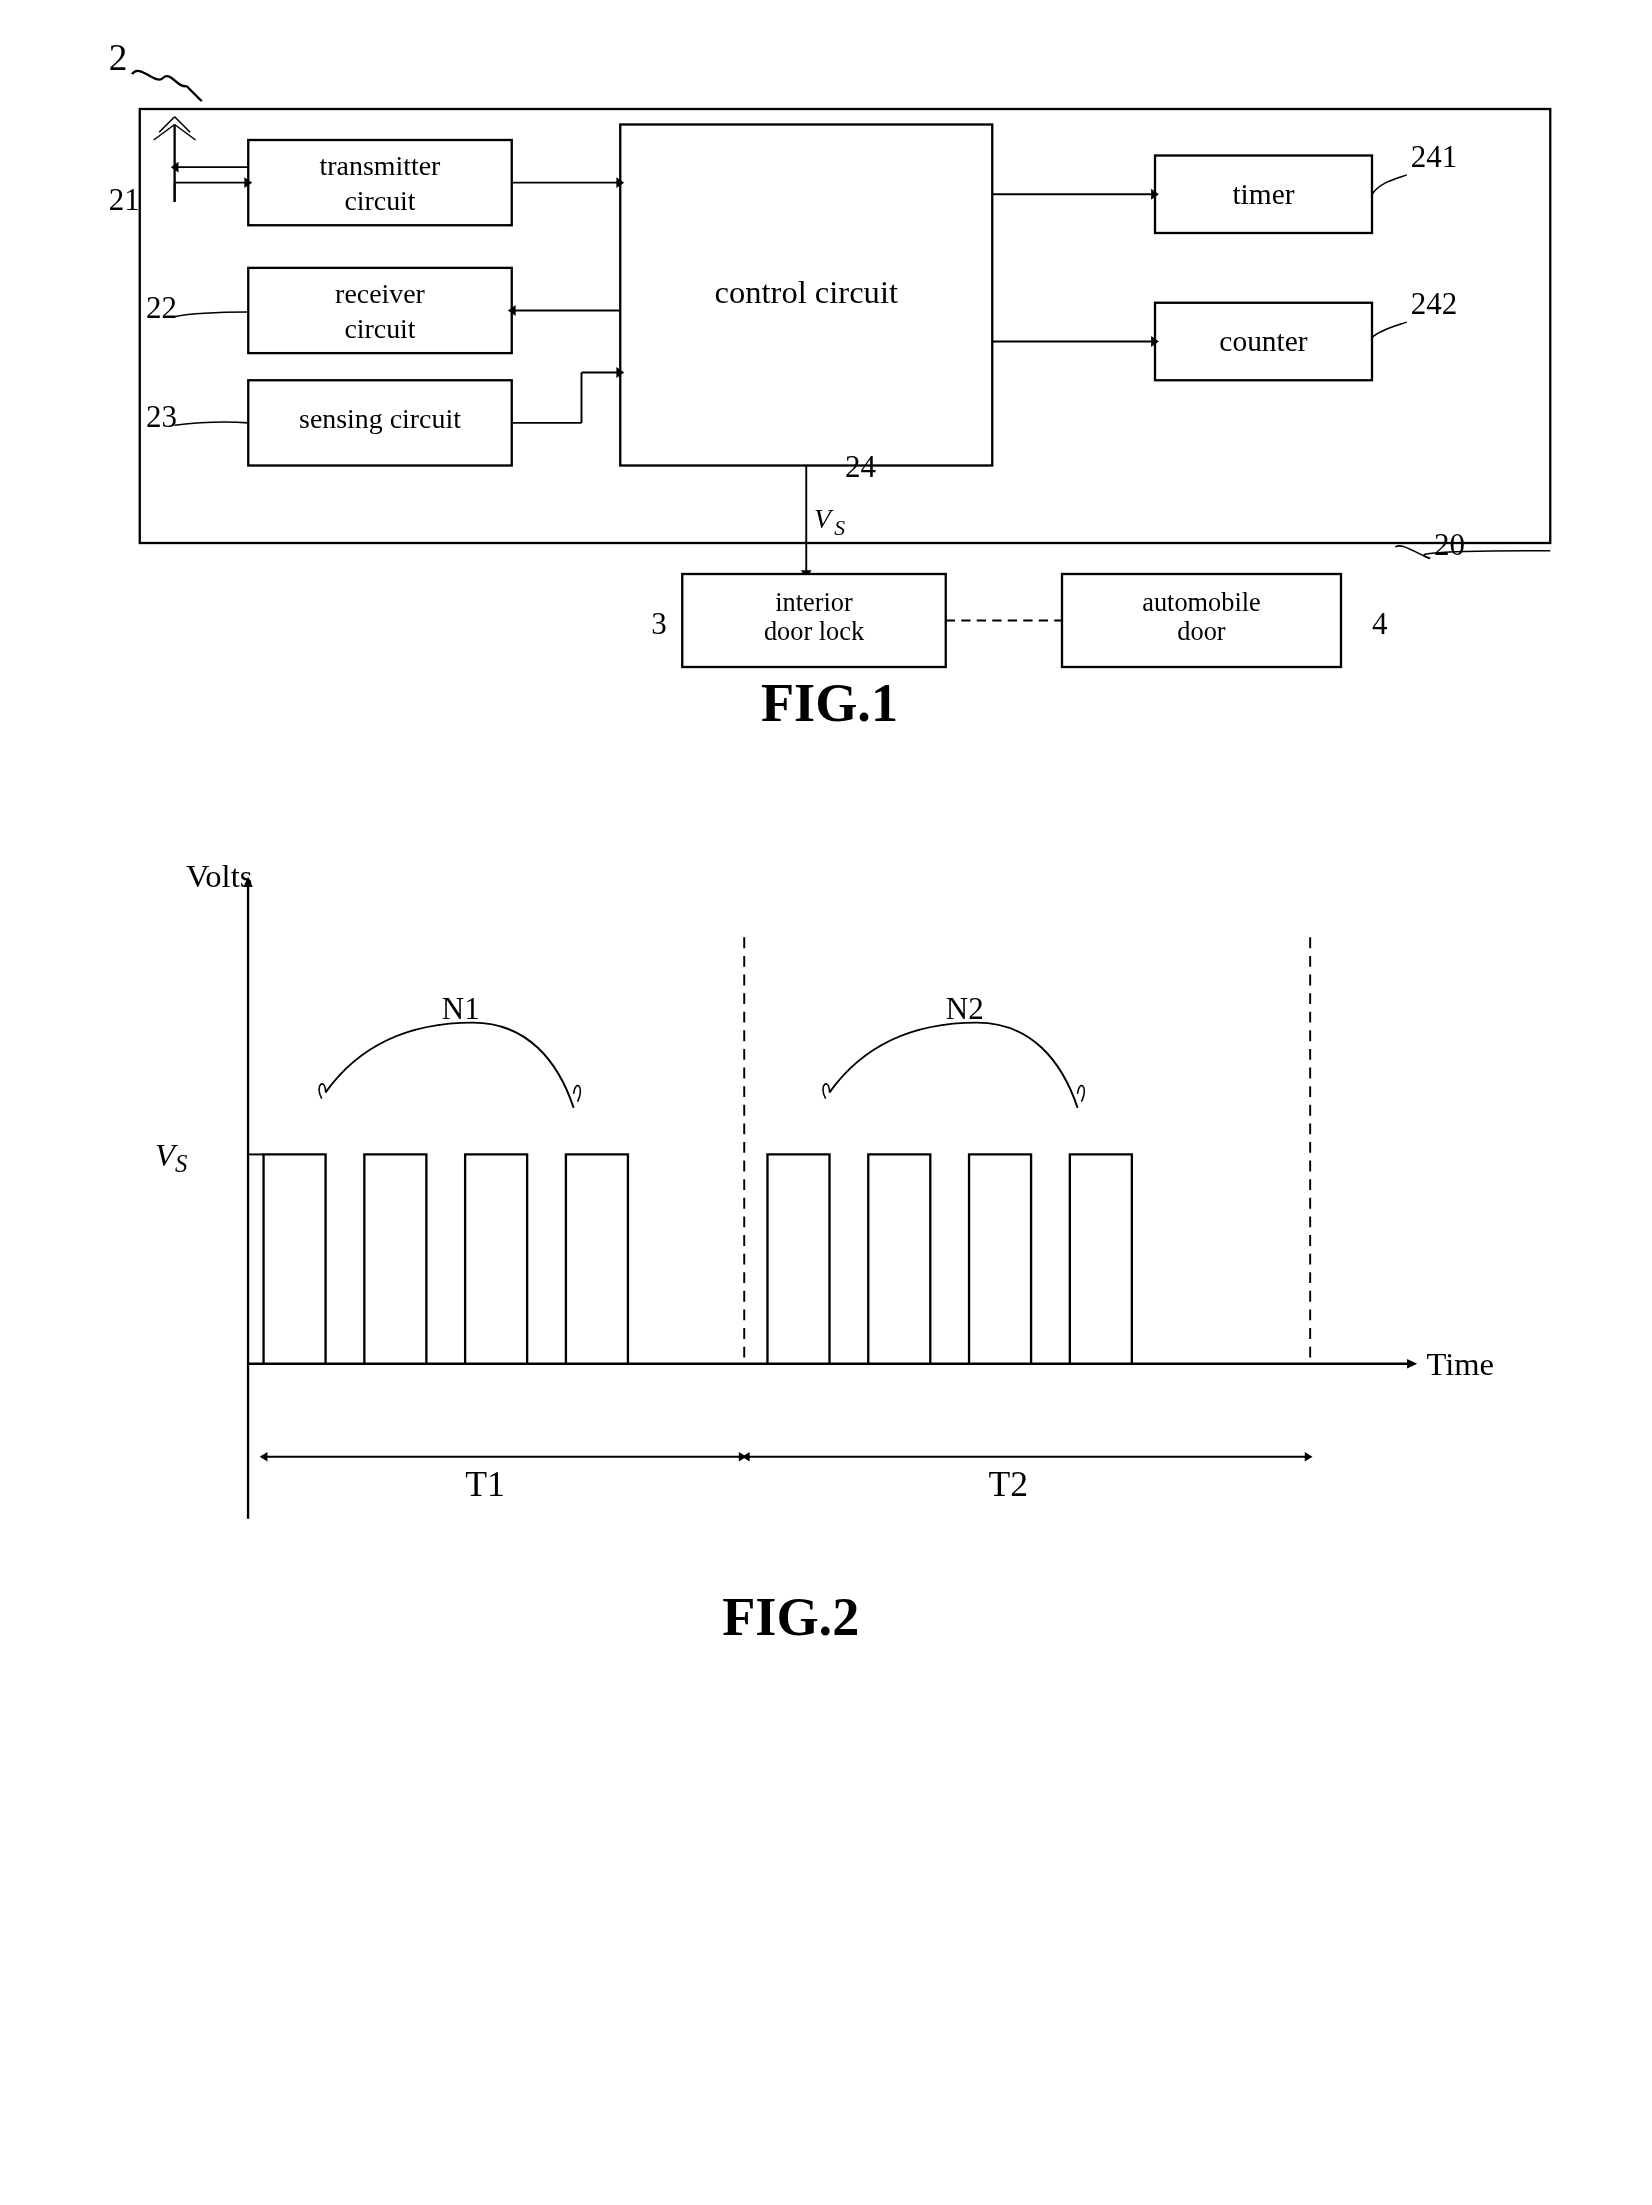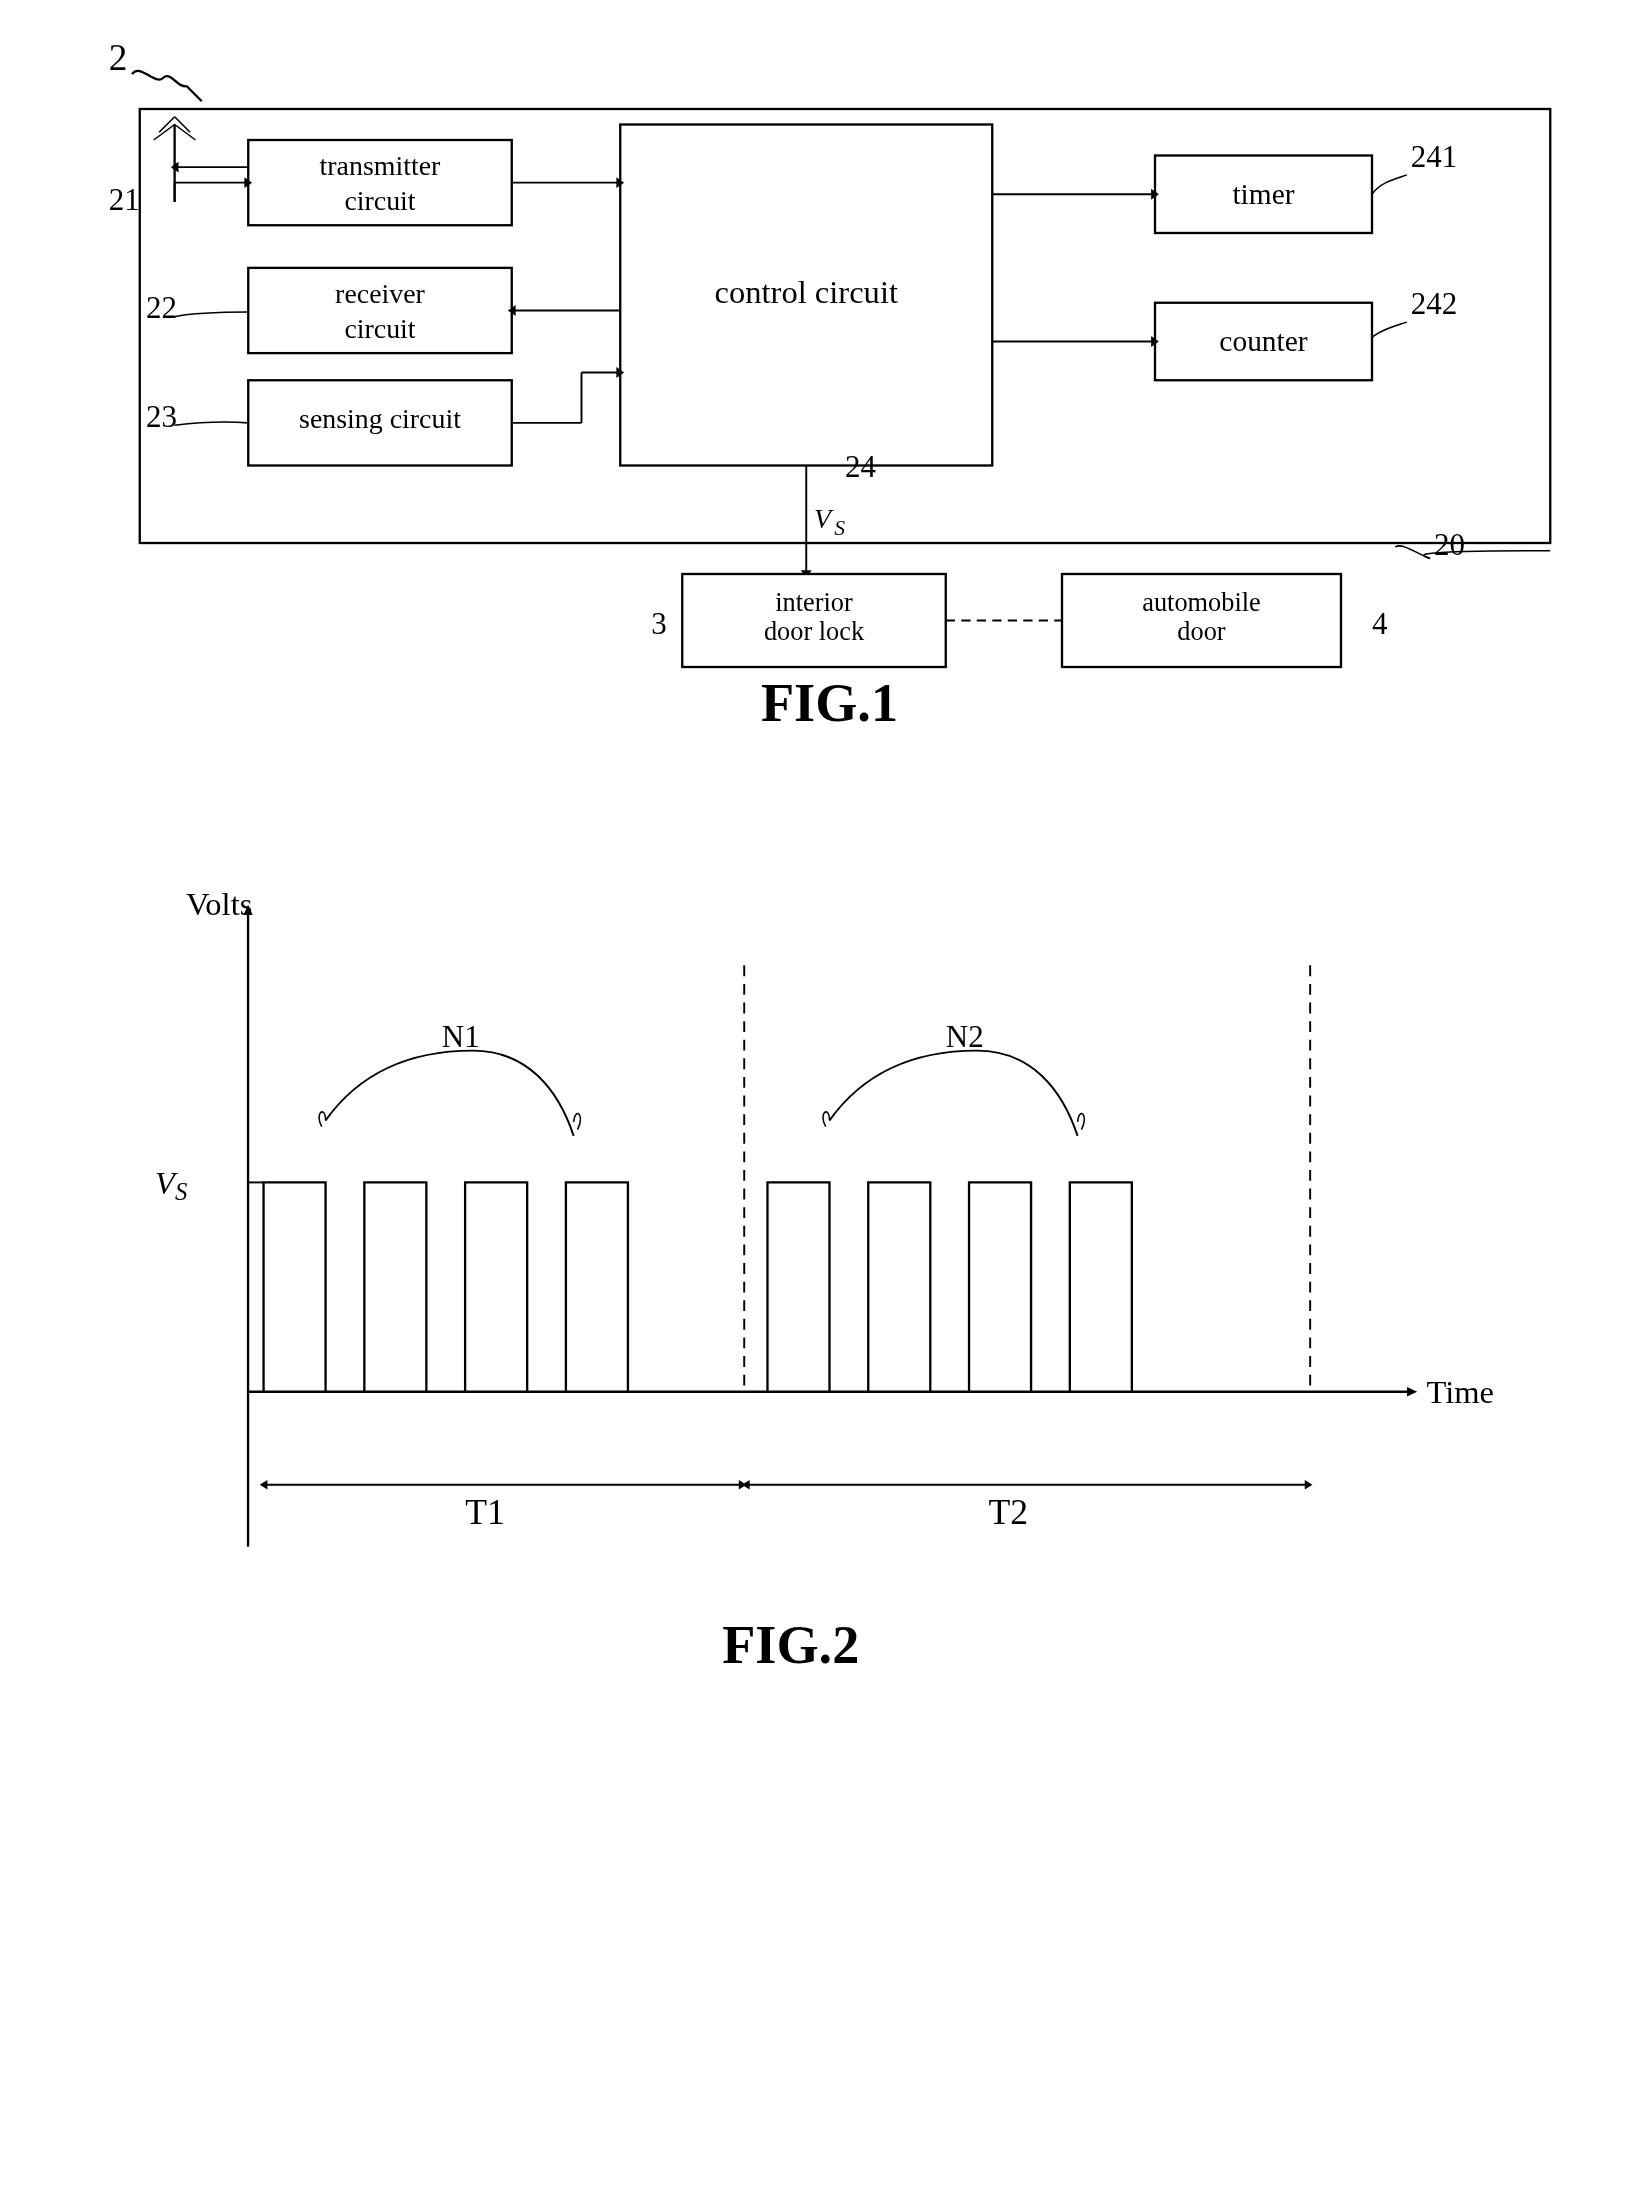--- a/index.html
+++ b/index.html
@@ -24,21 +24,21 @@
       position: absolute;
       top: 47px;
       left: 93px;
       width: 1473px;
       height: 605px;
     }
 
     
     .fig2-area {
       position: absolute;
-      top: 849px;
+      top: 821px;
       left: 93px;
       width: 1473px;
       height: 1241px;
     }
 
     .svg-fig2 {
       position: absolute;
       top: 0;
       left: 0;
       width: 1473px;

